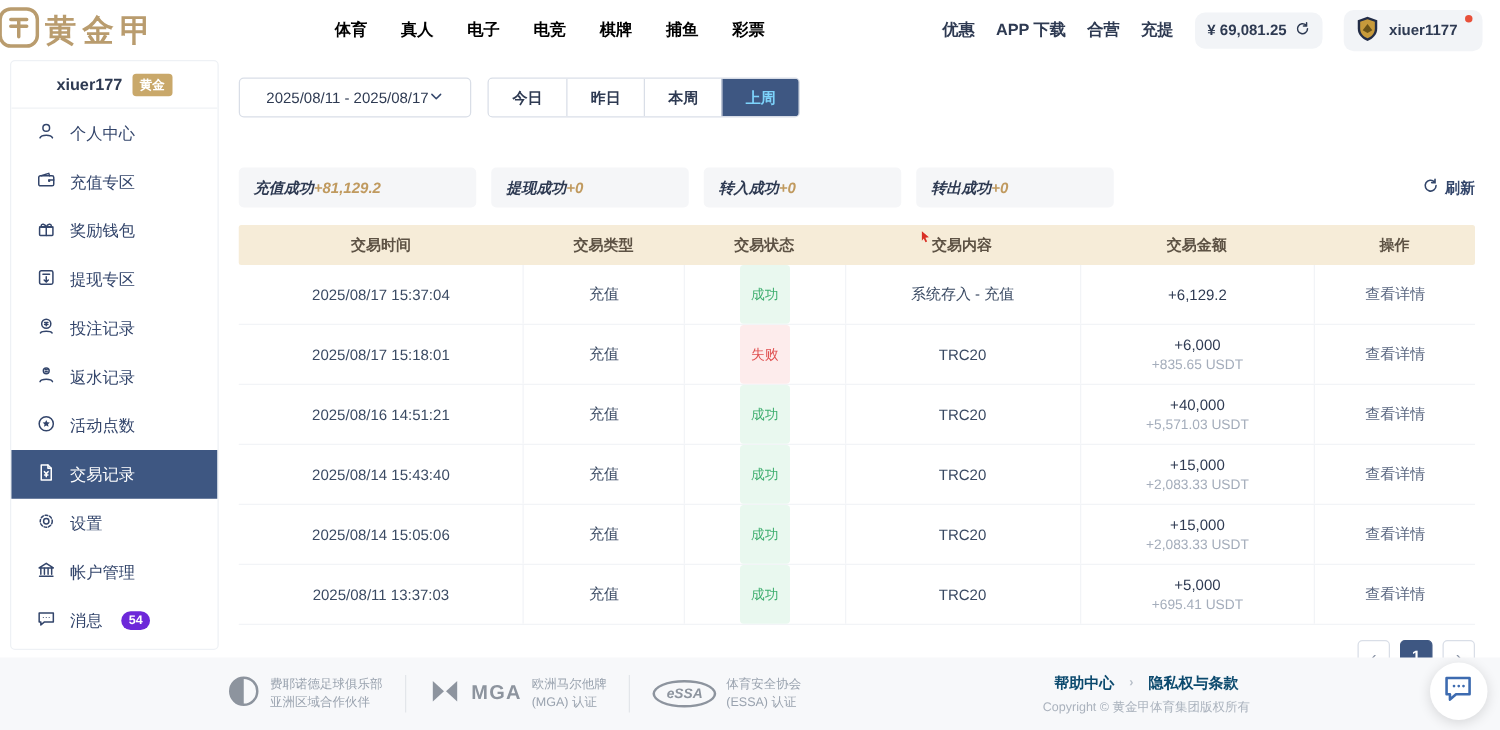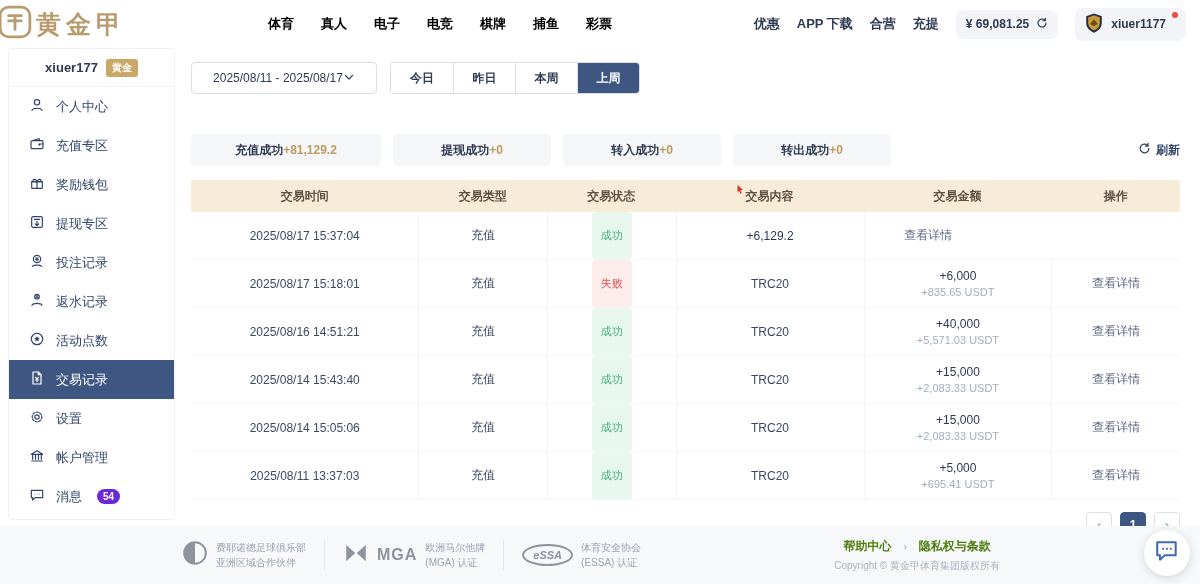--- a/index.html
+++ b/index.html
@@ -39,26 +39,26 @@
   .content { flex:1; padding:14px 12px 0 16px; }
   .filter-row { display:flex; gap:13px; }
   .date-picker { width:186px; height:32px; border:1px solid #d9dee7; border-radius:4px; background:#fff;
     display:flex; align-items:center; justify-content:center; padding:0 10px;
     font-size:12px; color:#2e3a52; cursor:pointer; }
   .tab-group { display:flex; border:1px solid #d9dee7; border-radius:4px; overflow:hidden; height:32px; }
   .tab { width:62px; height:100%; background:#fff; border:none; border-left:1px solid #d9dee7;
     font-size:12px; font-weight:700; color:#2e3a52; cursor:pointer;
     font-family:"Liberation Sans","DejaVu Sans",sans-serif; }
   .tab:first-child { border-left:none; }
-  .tab.active { background:#3e5782; color:#ffffff;font-family:Liberation Serif, serif; }
+  .tab.active { background:#3e5782; color:#7dd3fc;font-family:Liberation Serif, serif; }
 
   .summary-row { margin-top:40px; display:flex; align-items:center; }
   .pills { display:flex; gap:12px; }
   .pill { background:#f5f6f8; border-radius:4px; height:32px; width:158px; display:flex;
-    align-items:center; justify-content:center; padding:0 12px; font-size:12px; }
+    align-items:center; justify-content:flex-start; padding:0 12px; font-size:12px;font-style:italic; }
   .pill:first-child { width:190px; }
   .pill-label { color:#2e3a52; font-weight:600; }
   .pill-value { color:#c09a5f; font-weight:700; }
   .refresh-btn { margin-left:auto; display:flex; align-items:center; gap:5px; background:none; border:none;
     color:#33466b; font-size:12px; font-weight:700; cursor:pointer;
     font-family:"Liberation Sans","DejaVu Sans",sans-serif; }
 
   .table { margin-top:14px; }
   .thead { display:flex; background:#f6ecd8; height:32px; align-items:center; font-size:12px;
     color:#5d5244; font-weight:600; border-radius:2px; }
@@ -90,21 +90,21 @@
   .partners { display:flex; align-items:center; gap:18px; margin-left:182px; }
   .partner { display:flex; align-items:center; gap:8px; }
   .partner-text { font-size:10px; color:#9aa3af; line-height:1.55; }
   .brand-word { font-size:16px; font-weight:700; color:#8d949e; letter-spacing:1px; }
   .essa-oval { border:2px solid #8d949e; border-radius:50%; padding:3px 9px; font-size:11px;
     font-weight:700; font-style:italic; color:#8d949e; }
   .pdivider { width:1px; height:30px; background:#e3e6ea; }
   .footer-right { margin-left:auto; margin-right:200px; text-align:center; }
   .flinks { display:flex; align-items:center; justify-content:center; gap:12px;
     font-size:12px; font-weight:600; color:#6b7685; }
-  .flink { cursor:pointer; text-decoration:none; color:#4d7c0f; }
+  .flink { cursor:pointer; text-decoration:none; color:#0c4a6e; }
   .fl-sep { color:#b8bfc8; font-size:10px; }
   .fcopy { margin-top:4px; font-size:10px; color:#aab2bd; }
 
   .chat-fab { position:absolute; right:10px; bottom:8px; width:46px; height:46px; background:#fff;
     border-radius:50%; box-shadow:0 2px 10px rgba(0,0,0,.14); display:flex; align-items:center;
     justify-content:center; cursor:pointer; }
 </style>
 </head>
 <body>
 
@@ -327,20 +327,21 @@
           <div class="th col-amount">交易金额</div>
           <div class="th col-action">操作</div>
         </div>
 
           <div class="trow">
             <div class="td col-time">2025/08/17 15:37:04</div>
             <div class="td col-type">充值</div>
             <div class="td col-status">
               <span class="badge success">成功</span>
             </div>
+            <div class="td col-content">系统存入 - 充值</div>
             <div class="td col-amount">
               <span class="amount-main">+6,129.2</span>
 
             </div>
             <div class="td col-action">
               <a class="detail-link">查看详情</a>
             </div>
           </div>
 
           <div class="trow">

